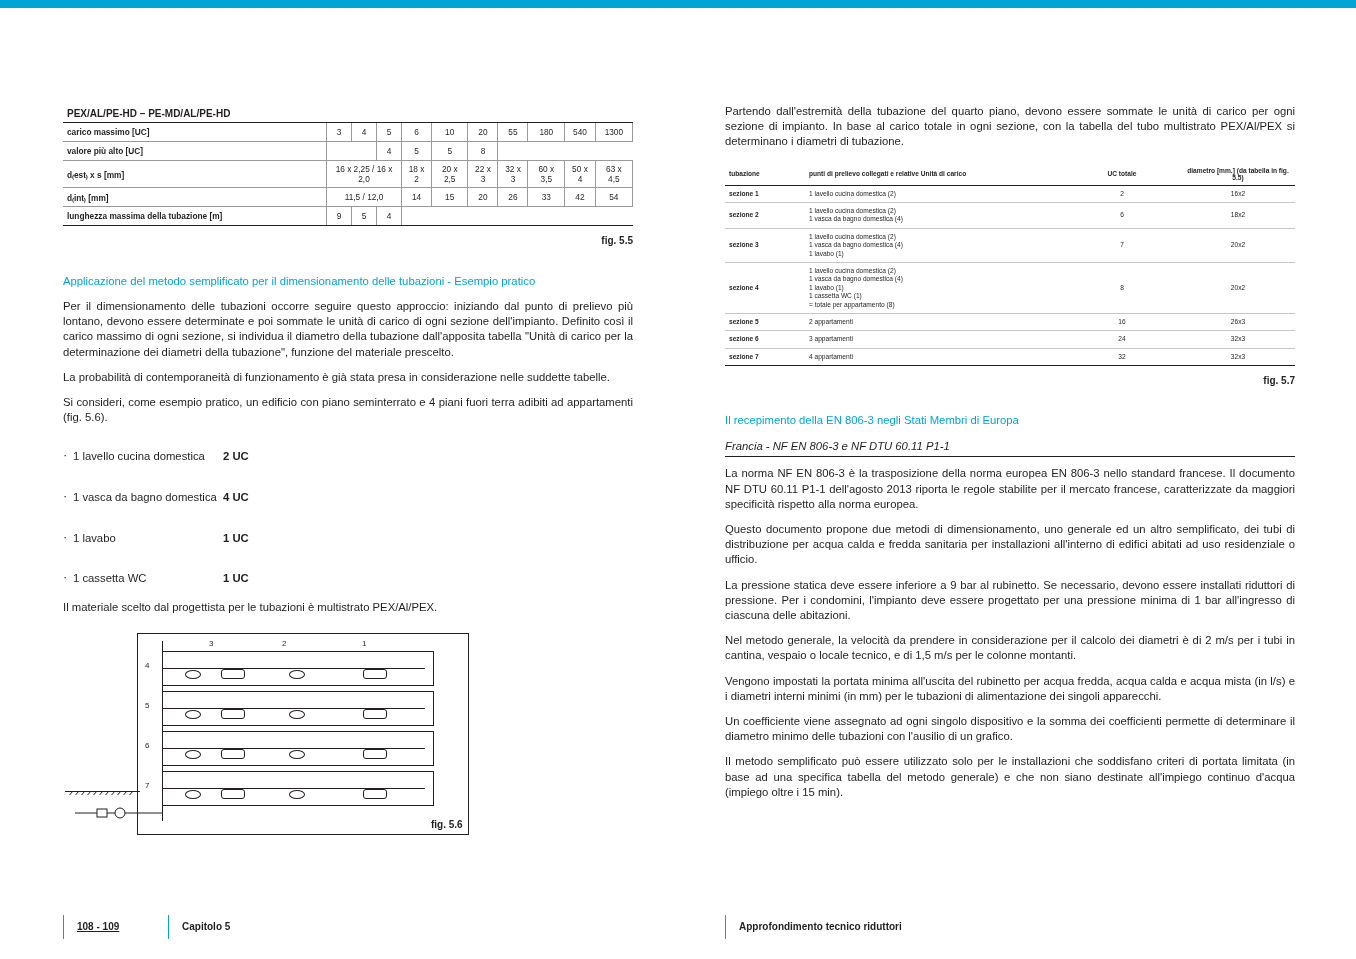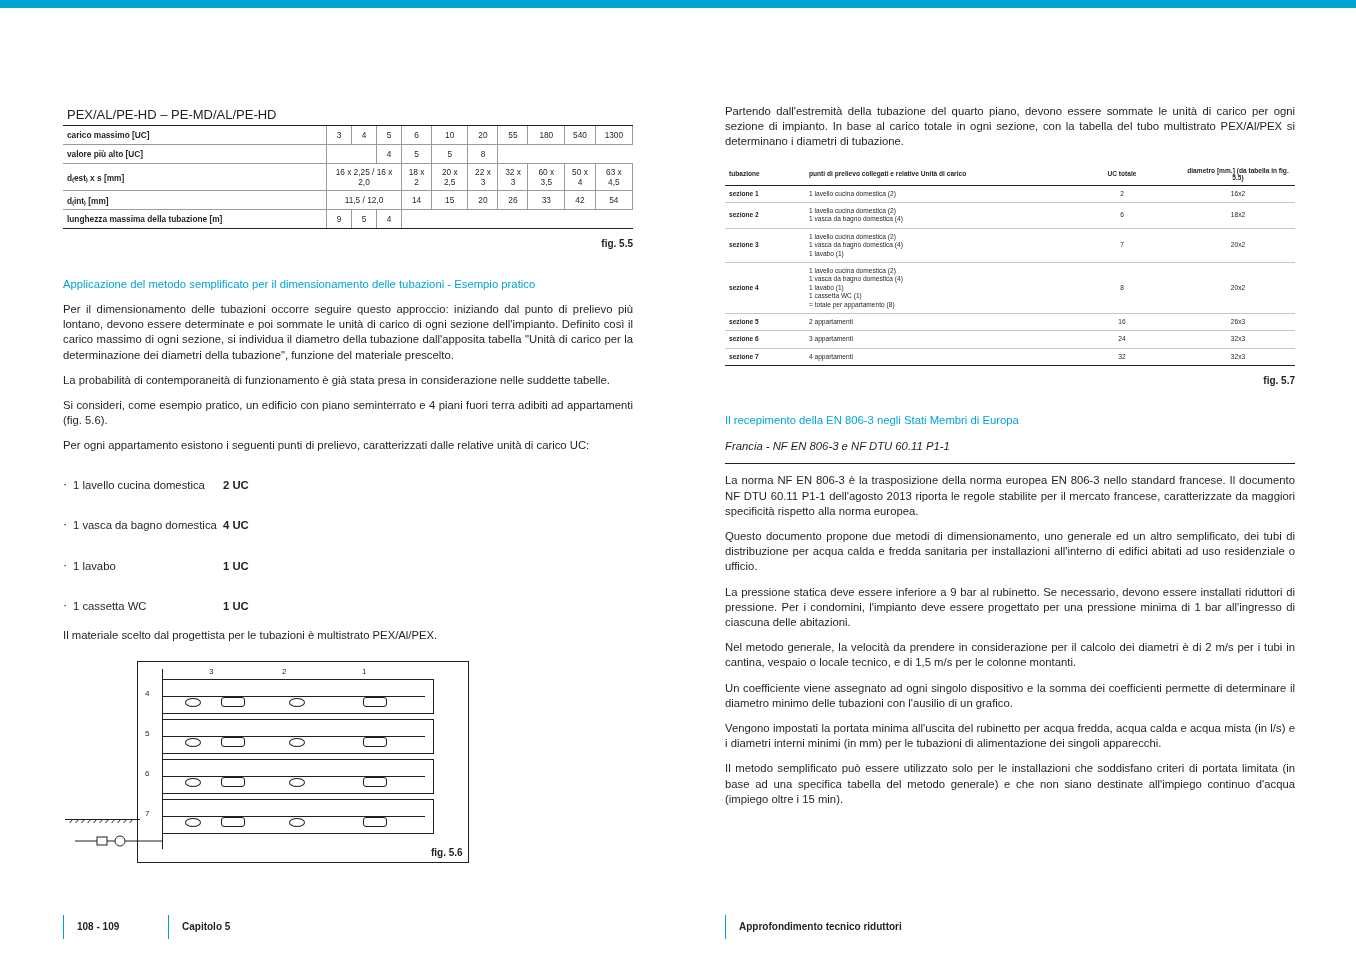--- a/index.html
+++ b/index.html
@@ -13,21 +13,21 @@
   }
   .topbar{position:absolute;left:0;top:0;width:1356px;height:8px;background:#00a5d6;}
   .page{position:absolute;left:0;top:8px;width:1356px;height:951px;}
 
   .col-left{position:absolute;left:63px;top:96px;width:570px;}
   .col-right{position:absolute;left:725px;top:96px;width:570px;}
 
   
   .tbl55{width:570px;border-collapse:collapse;font-size:8.3px;}
   .tbl55 td{border:1px solid #9a9a9a;padding:3px 4px;height:12px;}
-  .tbl55 tr.hdr td{border:none;border-bottom:1.6px solid #231f20;font-weight:normal;padding-bottom:3px;font-size:13px;}
+  .tbl55 tr.hdr td{border:none;border-bottom:1.6px solid #231f20;font-weight:bold;padding-bottom:3px;font-size:10px;}
   .tbl55 td.lbl{border-left:none;border-right:1px solid #9a9a9a;font-weight:bold;text-align:left;width:255px;}
   .tbl55 td.num{text-align:center;}
   .tbl55 td.blank{border:none;}
   .tbl55 tr.last td{border-bottom:1.6px solid #231f20;}
   .figcap{font-size:10px;font-weight:bold;text-align:right;margin-top:9px;}
 
   h2.blue{color:#00a5d6;font-size:11.3px;font-weight:normal;line-height:15px;margin:28px 0 10px 0;}
   p.body{font-size:11.3px;line-height:15.2px;text-align:justify;margin:0 0 10px 0;}
   ul.bul{list-style:none;margin:0 0 12px 0;padding:0;font-size:11.3px;line-height:18.6px;}
   ul.bul li{position:relative;padding-left:10px;margin-top:22px;}
@@ -50,21 +50,21 @@
 
   
   .tbl57{width:570px;border-collapse:collapse;font-size:6.6px;margin-top:14px;}
   .tbl57 th{font-weight:bold;text-align:left;font-size:6.6px;padding:3px 4px 4px 4px;border-bottom:1px solid #231f20;}
   .tbl57 td{padding:4px 4px;border-bottom:1px solid #c7c7c7;vertical-align:middle;line-height:8.4px;}
   .tbl57 td.sec{font-weight:bold;}
   .tbl57 td.c{text-align:center;}
   .tbl57 tr:last-child td{border-bottom:1px solid #231f20;}
 
   h2.blue2{color:#00a5d6;font-size:11.3px;font-weight:normal;margin:28px 0 14px 0;}
-  h3.ital{font-size:11.3px;font-style:italic;font-weight:normal;margin:0 0 3px 0;border-bottom:1px solid #231f20;padding-bottom:11px;}
+  h3.ital{font-size:11.3px;font-style:italic;font-weight:normal;margin:0 0 3px 0;border-bottom:1px solid #231f20;padding-bottom:4px;}
 
   
   .footer{position:absolute;bottom:18px;left:0;width:1356px;height:26px;}
   .fline{position:absolute;top:0;width:1px;height:24px;background:#00a5d6;}
   .ftxt{position:absolute;top:6px;font-size:10px;font-weight:bold;}
 </style>
 </head>
 <body>
 
 <div class="topbar"></div>
@@ -141,21 +141,20 @@
       </tr>
     </tbody>
       </table>
     <div class="figcap">fig. 5.5</div>
 
     <h2 class="blue">Applicazione del metodo semplificato per il dimensionamento delle tubazioni - Esempio pratico</h2>
 
     <p class="body">Per il dimensionamento delle tubazioni occorre seguire questo approccio: iniziando dal punto di prelievo più lontano, devono essere determinate e poi sommate le unità di carico di ogni sezione dell'impianto. Definito così il carico massimo di ogni sezione, si individua il diametro della tubazione dall'apposita tabella "Unità di carico per la determinazione dei diametri della tubazione", funzione del materiale prescelto.</p>
     <p class="body">La probabilità di contemporaneità di funzionamento è già stata presa in considerazione nelle suddette tabelle.</p>
     <p class="body">Si consideri, come esempio pratico, un edificio con piano seminterrato e 4 piani fuori terra adibiti ad appartamenti (fig. 5.6).</p>
-    <p class="body">Per ogni appartamento esistono i seguenti punti di prelievo, caratterizzati dalle relative unità di carico UC:</p>
 
     <ul class="bul">
       <li><span>1 lavello cucina domestica</span><span class="val">2 UC</span></li>
       <li><span>1 vasca da bagno domestica</span><span class="val">4 UC</span></li>
       <li><span>1 lavabo</span><span class="val">1 UC</span></li>
       <li><span>1 cassetta WC</span><span class="val">1 UC</span></li>
     </ul>
 
     <p class="body">Il materiale scelto dal progettista per le tubazioni è multistrato PEX/Al/PEX.</p>
 
@@ -299,27 +298,27 @@
       </table>
     <div class="figcap">fig. 5.7</div>
 
     <h2 class="blue2">Il recepimento della EN 806-3 negli Stati Membri di Europa</h2>
     <h3 class="ital">Francia - NF EN 806-3 e NF DTU 60.11 P1-1</h3>
 
     <p class="body" style="margin-top:9px">La norma NF EN 806-3 è la trasposizione della norma europea EN 806-3 nello standard francese. Il documento NF DTU 60.11 P1-1 dell'agosto 2013 riporta le regole stabilite per il mercato francese, caratterizzate da maggiori specificità rispetto alla norma europea.</p>
     <p class="body">Questo documento propone due metodi di dimensionamento, uno generale ed un altro semplificato, dei tubi di distribuzione per acqua calda e fredda sanitaria per installazioni all'interno di edifici abitati ad uso residenziale o ufficio.</p>
     <p class="body">La pressione statica deve essere inferiore a 9 bar al rubinetto. Se necessario, devono essere installati riduttori di pressione. Per i condomini, l'impianto deve essere progettato per una pressione minima di 1 bar all'ingresso di ciascuna delle abitazioni.</p>
     <p class="body">Nel metodo generale, la velocità da prendere in considerazione per il calcolo dei diametri è di 2 m/s per i tubi in cantina, vespaio o locale tecnico, e di 1,5 m/s per le colonne montanti.</p>
+    <p class="body">Vengono impostati la portata minima all'uscita del rubinetto per acqua fredda, acqua calda e acqua mista (in l/s) e i diametri interni minimi (in mm) per le tubazioni di alimentazione dei singoli apparecchi.</p>
     <p class="body">Un coefficiente viene assegnato ad ogni singolo dispositivo e la somma dei coefficienti permette di determinare il diametro minimo delle tubazioni con l'ausilio di un grafico.</p>
-    <p class="body">Vengono impostati la portata minima all'uscita del rubinetto per acqua fredda, acqua calda e acqua mista (in l/s) e i diametri interni minimi (in mm) per le tubazioni di alimentazione dei singoli apparecchi.</p>
     <p class="body">Il metodo semplificato può essere utilizzato solo per le installazioni che soddisfano criteri di portata limitata (in base ad una specifica tabella del metodo generale) e che non siano destinate all'impiego continuo d'acqua (impiego oltre i 15 min).</p>
   </div>
 
   <div class="footer">
     <div class="fline" style="left:63px;"></div>
-    <div class="ftxt" style="left:77px;">108 - 109</div>
+    <div class="ftxt" style="left:77px;text-decoration:underline;">108 - 109</div>
     <div class="fline" style="left:168px;"></div>
     <div class="ftxt" style="left:182px;">Capitolo 5</div>
     <div class="fline" style="left:725px;"></div>
     <div class="ftxt" style="left:739px;">Approfondimento tecnico riduttori</div>
   </div>
 
 </div>
 
 </body></html>

